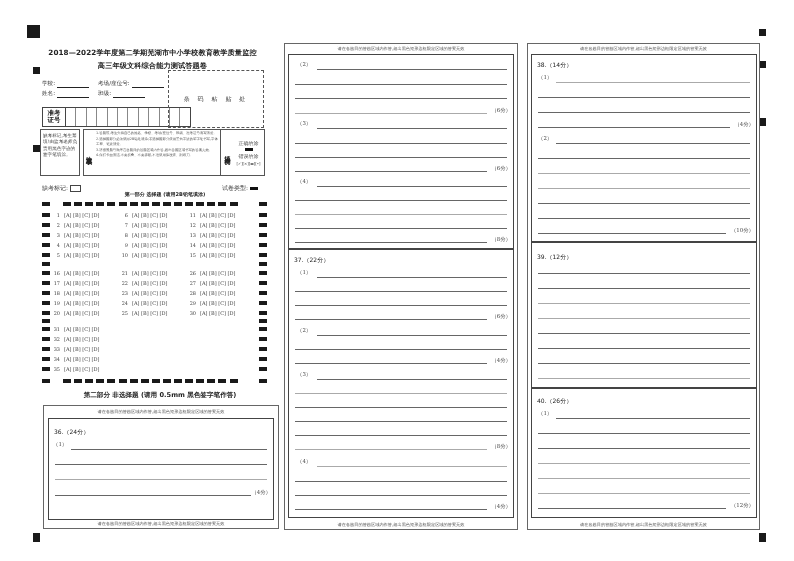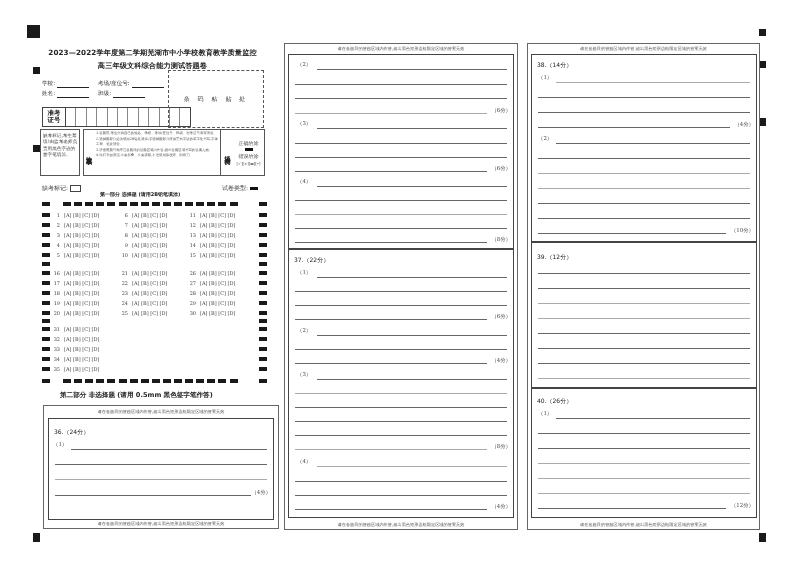--- a/index.html
+++ b/index.html
@@ -11,21 +11,21 @@
   .field-line{display:inline-block;border-bottom:1px solid #222;height:6px;vertical-align:bottom;}
   .barcode{position:absolute;left:168px;top:70px;width:96px;height:58px;border:1px dashed #555;box-sizing:border-box;display:flex;align-items:center;justify-content:center;font-family:"DejaVu Serif",serif;font-size:6px;color:#444;letter-spacing:3px;}
   .id-grid{position:absolute;left:42px;top:107px;height:20px;display:flex;border:1px solid #444;box-sizing:border-box;}
   .id-grid .lbl{width:22px;border-right:1px solid #444;font-size:6.4px;font-weight:bold;line-height:7.5px;text-align:center;display:flex;align-items:center;justify-content:center;flex-direction:column;}
   .id-grid .cell{width:9.4px;border-right:1px solid #888;}
   .id-grid .cell:last-child{border-right:none;}
   .box{position:absolute;border:1px solid #555;box-sizing:border-box;}
   .notice-text{font-size:3.4px;line-height:5.6px;color:#555;}
   .bubble-row{position:absolute;font-family:"DejaVu Serif",serif;font-size:5px;color:#444;white-space:nowrap;}
   .bubble-row .n{display:inline-block;width:12px;text-align:right;margin-right:4px;}
-  .sec-title{position:absolute;font-weight:bold;color:#222;}
+  .sec-title{position:absolute;text-align:center;font-weight:bold;color:#222;}
   .panel{position:absolute;border:1px solid #666;box-sizing:border-box;}
   .inner{position:absolute;border:1px solid #444;box-sizing:border-box;}
   .warn{position:absolute;font-family:"DejaVu Serif",serif;font-size:4.2px;color:#555;text-align:center;white-space:nowrap;}
   .hline{position:absolute;height:0;border-top:1px solid #666;}
   .hline.light{border-top-color:#aaa;}
   .q-title{position:absolute;font-size:6px;color:#222;}
   .sub-lbl{position:absolute;font-family:"DejaVu Serif",serif;font-size:5.4px;color:#444;}
   .score{position:absolute;font-family:"DejaVu Serif",serif;font-size:5.4px;color:#444;}
 </style>
 </head>
@@ -33,21 +33,21 @@
 
 <div class="mark" style="left:27px;top:25px;width:13px;height:13px;"></div>
 <div class="mark" style="left:33px;top:67px;width:7px;height:7px;"></div>
 <div class="mark" style="left:33px;top:145px;width:7px;height:7px;"></div>
 <div class="mark" style="left:33px;top:533px;width:7px;height:9px;"></div>
 <div class="mark" style="left:759px;top:29px;width:7px;height:7px;"></div>
 <div class="mark" style="left:759px;top:61px;width:7px;height:7px;"></div>
 <div class="mark" style="left:759px;top:118px;width:7px;height:8px;"></div>
 <div class="mark" style="left:759px;top:533px;width:7px;height:9px;"></div>
 
-<div class="title" style="top:48px;">2023—2022学年度第二学期芜湖市中小学校教育教学质量监控</div>
+<div class="title" style="top:48px;">2018—2022学年度第二学期芜湖市中小学校教育教学质量监控</div>
 <div class="title" style="top:61px;">高三年级文科综合能力测试答题卷</div>
 
 <div class="abs small" style="left:42px;top:80px;">
   <span>学校:</span>
   <span class="field-line" style="width:32px;"></span>
 </div>
 <div class="abs small" style="left:98px;top:80px;">
   <span>考场/座位号:</span>
   <span class="field-line" style="width:32px;"></span>
 </div>

